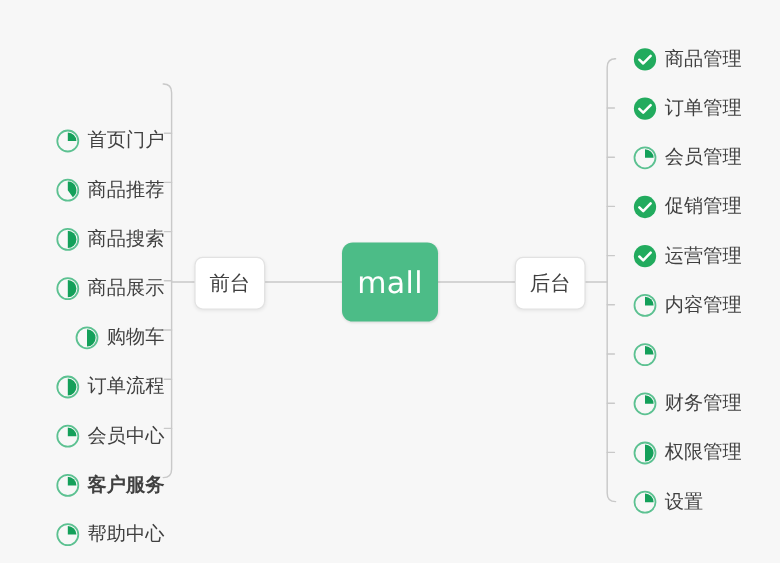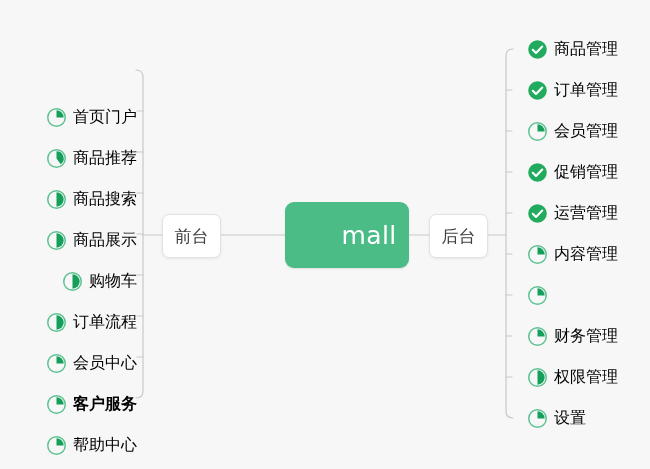--- a/index.html
+++ b/index.html
@@ -20,42 +20,41 @@
     position:absolute;
     left:285px;top:202px;
     width:80px;height:66px;
     background:#4cbc87;
     border-radius:9px;
     display:flex;align-items:center;justify-content:center;
     color:#ffffff;
     font-size:25px;
     letter-spacing:.3px;
     box-shadow:0 1px 2px rgba(0,0,0,.10);
-    padding-left:44px;
   }
   .branch-node{
     position:absolute;
     background:#ffffff;
     border:1px solid #e2e2e2;
     border-radius:7px;
     display:flex;align-items:center;justify-content:center;
     color:#3f3f3f;
     font-size:17px;
     box-shadow:0 1px 3px rgba(0,0,0,.07);
   }
   #node-front{left:162px;top:214px;width:57px;height:42px;}
   #node-back{left:429px;top:214px;width:57px;height:42px;}
 
   
   .leaf{
     position:absolute;
     height:26px;
     display:flex;align-items:center;
     font-size:16px;
-    color:#000000;
+    color:#404040;
     white-space:nowrap;
   }
   .leaf .lbl{line-height:26px;}
   .leaf-left{right:513px;justify-content:flex-end;margin-top:47px;}
   .leaf-left .lbl{margin-left:6px;}
   .leaf-right{left:527px;justify-content:flex-start;}
   .leaf-right .lbl{margin-left:6px;}
 
   .ico{
     width:21px;height:21px;

